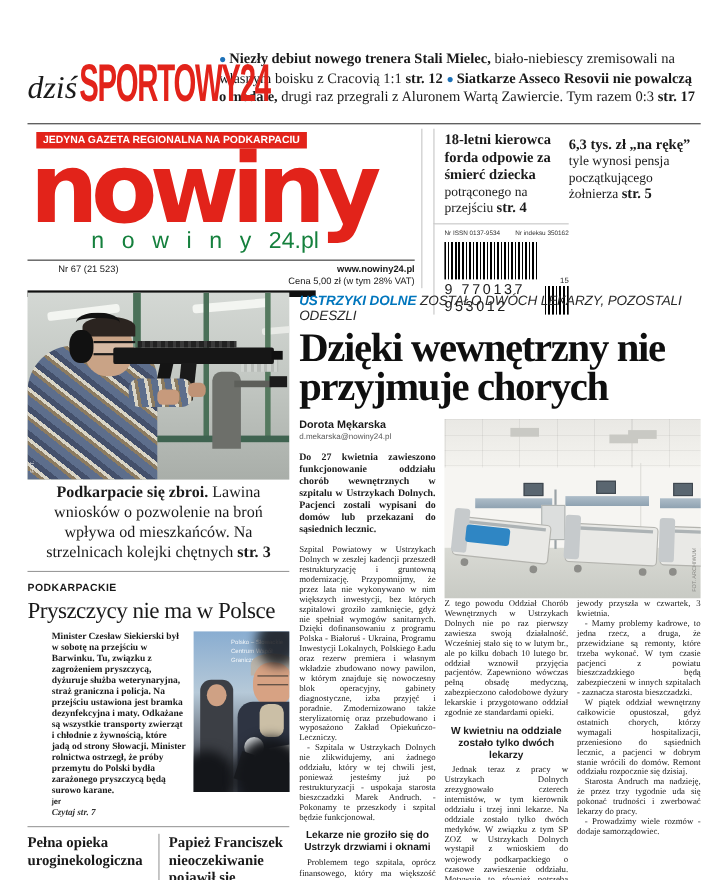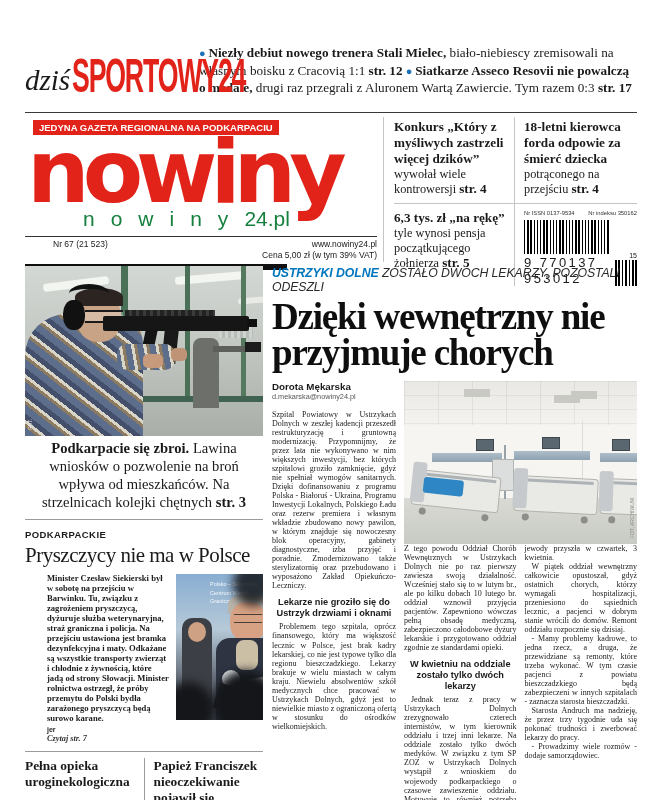--- a/index.html
+++ b/index.html
@@ -23,21 +23,21 @@
   .logo{color:#e2231a;font-family:"DejaVu Sans",sans-serif;font-weight:bold;font-size:88px;
         letter-spacing:-7px;line-height:.8;margin:2px 0 0 2px;}
   .sublogo{color:#15803d;font-family:"Liberation Sans",sans-serif;font-size:21px;margin:0 0 0 58px;}
   .sublogo .sp{letter-spacing:16px;}
   .dateline{border-top:1px solid #333;margin-top:5px;padding-top:2px;display:flex;
             font-family:"Liberation Sans",sans-serif;font-size:8.5px;line-height:1.25;}
   .dl-left{width:105px;font-weight:bold;}
   .dl-left .dt{font-weight:normal;display:block;}
   .dl-issue{flex:1;padding-left:28px;}
   .dl-right{text-align:right;}
-  .dl-right .site{font-weight:normal;display:block;}
+  .dl-right .site{font-weight:bold;display:block;}
   .blackbar{height:6px;background:#101010;width:262px;margin-top:3px;}
   .vr{width:1px;background:#c5c5c5;margin-left:6px;}
   .briefs{flex:1;padding-left:10px;display:grid;grid-template-columns:1fr 1fr;
           font-size:12.3px;line-height:1.2;}
   .bcell{padding:2px 8px 6px 0;}
   .bcell.r{padding-left:9px;border-left:1px solid #c5c5c5;}
   .bcell.top{border-bottom:1px solid #c5c5c5;}
   .bcell b{font-size:13.2px;}
   .pg{font-weight:bold;}
   .barcode-box{padding:6px 0 0 9px;border-left:1px solid #c5c5c5;}
@@ -190,30 +190,27 @@
     <div class="masthead">
       <span class="tagline">JEDYNA GAZETA REGIONALNA NA PODKARPACIU</span>
       <div class="logo">nowiny</div>
       <div class="sublogo">
         <span class="sp">nowiny</span><span>24.pl</span>
       </div>
       <div class="dateline">
         <div class="dl-issue">Nr 67 (21 523)</div>
         <div class="dl-right">
           <span class="site">www.nowiny24.pl</span>
-          <span>Cena 5,00 zł (w tym 39% VAT)</span>
+          <span>Cena 5,00 zł (w tym 28% VAT)</span>
         </div>
       </div>
       <div class="blackbar"></div>
     </div>
     <div class="vr"></div>
     <div class="briefs">
-      <div class="bcell top">
-        <b>Konkurs „Który z myśliwych zastrzeli więcej dzików”</b><span> wywołał wiele kontrowersji </span><b class="pg">str. 4</b>
-      </div>
       <div class="bcell top r">
         <b>18-letni kierowca forda odpowie za śmierć dziecka</b><span> potrąconego na przejściu </span><b class="pg">str. 4</b>
       </div>
       <div class="bcell" style="padding-top:6px;">
         <b>6,3 tys. zł „na rękę”</b><span> tyle wynosi pensja początkującego żołnierza </span><b class="pg">str. 5</b>
       </div>
       <div class="barcode-box">
         <div class="bc-labels">
           <span>Nr ISSN 0137-9534</span>
           <span>Nr indeksu 350162</span>
@@ -307,21 +304,23 @@
     <section class="article">
       <div class="kicker">
         <span class="loc">USTRZYKI DOLNE</span>
         <span class="krest">ZOSTAŁO DWÓCH LEKARZY, POZOSTALI ODESZLI</span>
       </div>
       <h1 class="headline">Dzięki wewnętrzny nie przyjmuje chorych</h1>
       <div class="abody">
         <div class="c1">
           <div class="byline">Dorota Mękarska</div>
           <div class="email">d.mekarska@nowiny24.pl</div>
+          <p class="lead">Do 27 kwietnia zawieszono funkcjonowanie oddziału chorób wewnętrznych w szpitalu w Ustrzykach Dolnych. Pacjenci zostali wypisani do domów lub przekazani do sąsiednich lecznic.</p>
           <p class="bodytxt">Szpital Powiatowy w Ustrzykach Dolnych w zeszłej kadencji przeszedł restrukturyzację i gruntowną modernizację. Przypomnijmy, że przez lata nie wykonywano w nim większych inwestycji, bez których szpitalowi groziło zamknięcie, gdyż nie spełniał wymogów sanitarnych. Dzięki dofinansowaniu z programu Polska - Białoruś - Ukraina, Programu Inwestycji Lokalnych, Polskiego Ładu oraz rezerw premiera i własnym wkładzie zbudowano nowy pawilon, w którym znajduje się nowoczesny blok operacyjny, gabinety diagnostyczne, izba przyjęć i poradnie. Zmodernizowano także sterylizatornię oraz przebudowano i wyposażono Zakład Opiekuńczo-Leczniczy.</p>
+          <p class="bodytxt ind">- Szpitala w Ustrzykach Dolnych nie zlikwidujemy, ani żadnego oddziału, który w tej chwili jest, ponieważ jesteśmy już po restrukturyzacji - uspokaja starosta bieszczadzki Marek Andruch. - Pokonamy te przeszkody i szpital będzie funkcjonował.</p>
           <div class="subhead">Lekarze nie groziło się do Ustrzyk drzwiami i oknami</div>
           <p class="bodytxt ind">Problemem tego szpitala, oprócz finansowego, który ma większość lecznic w Polsce, jest brak kadry lekarskiej, co nie jest typowe tylko dla regionu bieszczadzkiego. Lekarzy brakuje w wielu miastach w całym kraju. Niewielu absolwentów szkół medycznych chce pracować w Ustrzykach Dolnych, gdyż jest to niewielkie miasto z ograniczoną ofertą w stosunku do ośrodków wielkomiejskich.</p>
         </div>
         <div class="cright">
           <div class="photo hospital">
             <div class="hp-ceiling"></div>
             <div class="hp-vent v1"></div>
             <div class="hp-vent v2"></div>
             <div class="hp-vent v3"></div>
             <div class="hp-corner"></div>
@@ -357,22 +356,22 @@
             <span class="vcredit">FOT. ARCHIWUM</span>
           </div>
           <div class="twocols">
             <div class="c2">
               <p class="bodytxt">Z tego powodu Oddział Chorób Wewnętrznych w Ustrzykach Dolnych nie po raz pierwszy zawiesza swoją działalność. Wcześniej stało się to w lutym br., ale po kilku dobach 10 lutego br. oddział wznowił przyjęcia pacjentów. Zapewniono wówczas pełną obsadę medyczną, zabezpieczono całodobowe dyżury lekarskie i przygotowano oddział zgodnie ze standardami opieki.</p>
               <div class="subhead">W kwietniu na oddziale zostało tylko dwóch lekarzy</div>
               <p class="bodytxt ind">Jednak teraz z pracy w Ustrzykach Dolnych zrezygnowało czterech internistów, w tym kierownik oddziału i trzej inni lekarze. Na oddziale zostało tylko dwóch medyków. W związku z tym SP ZOZ w Ustrzykach Dolnych wystąpił z wnioskiem do wojewody podkarpackiego o czasowe zawieszenie oddziału. Motywuje to również potrzebą przeprowadzenia remontu, gdyż stan zawieszenia postanowiono wykorzystać na ten cel. Zgoda od wo-</p>
             </div>
             <div class="c3">
               <p class="bodytxt">jewody przyszła w czwartek, 3 kwietnia.</p>
+              <p class="bodytxt ind">- Mamy problemy kadrowe, to jedna rzecz, a druga, że przewidziane są remonty, które trzeba wykonać. W tym czasie pacjenci z powiatu bieszczadzkiego będą zabezpieczeni w innych szpitalach - zaznacza starosta bieszczadzki.</p>
               <p class="bodytxt ind">W piątek oddział wewnętrzny całkowicie opustoszał, gdyż ostatnich chorych, którzy wymagali hospitalizacji, przeniesiono do sąsiednich lecznic, a pacjenci w dobrym stanie wrócili do domów. Remont oddziału rozpocznie się dzisiaj.</p>
-              <p class="bodytxt ind">- Mamy problemy kadrowe, to jedna rzecz, a druga, że przewidziane są remonty, które trzeba wykonać. W tym czasie pacjenci z powiatu bieszczadzkiego będą zabezpieczeni w innych szpitalach - zaznacza starosta bieszczadzki.</p>
               <p class="bodytxt ind">Starosta Andruch ma nadzieję, że przez trzy tygodnie uda się pokonać trudności i zwerbować lekarzy do pracy.</p>
               <p class="bodytxt ind">- Prowadzimy wiele rozmów - dodaje samorządowiec.</p>
 
             </div>
           </div>
         </div>
       </div>
     </section>
   </div>
 </div>

